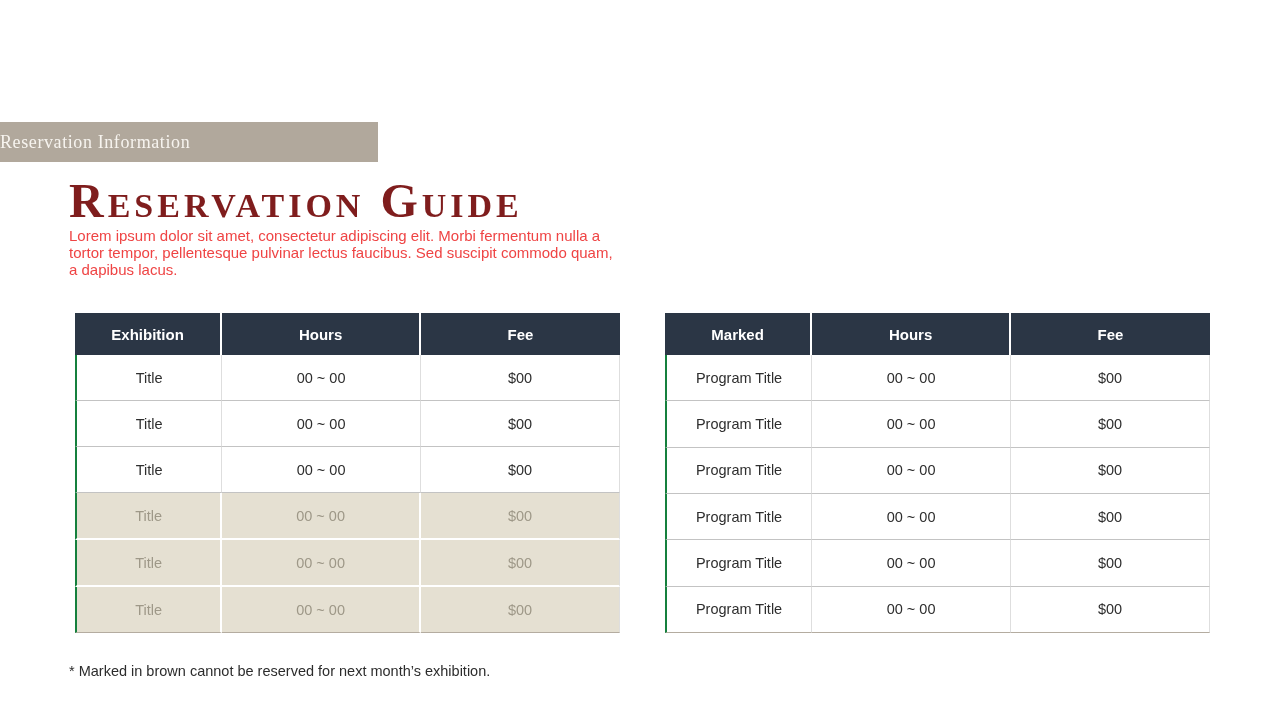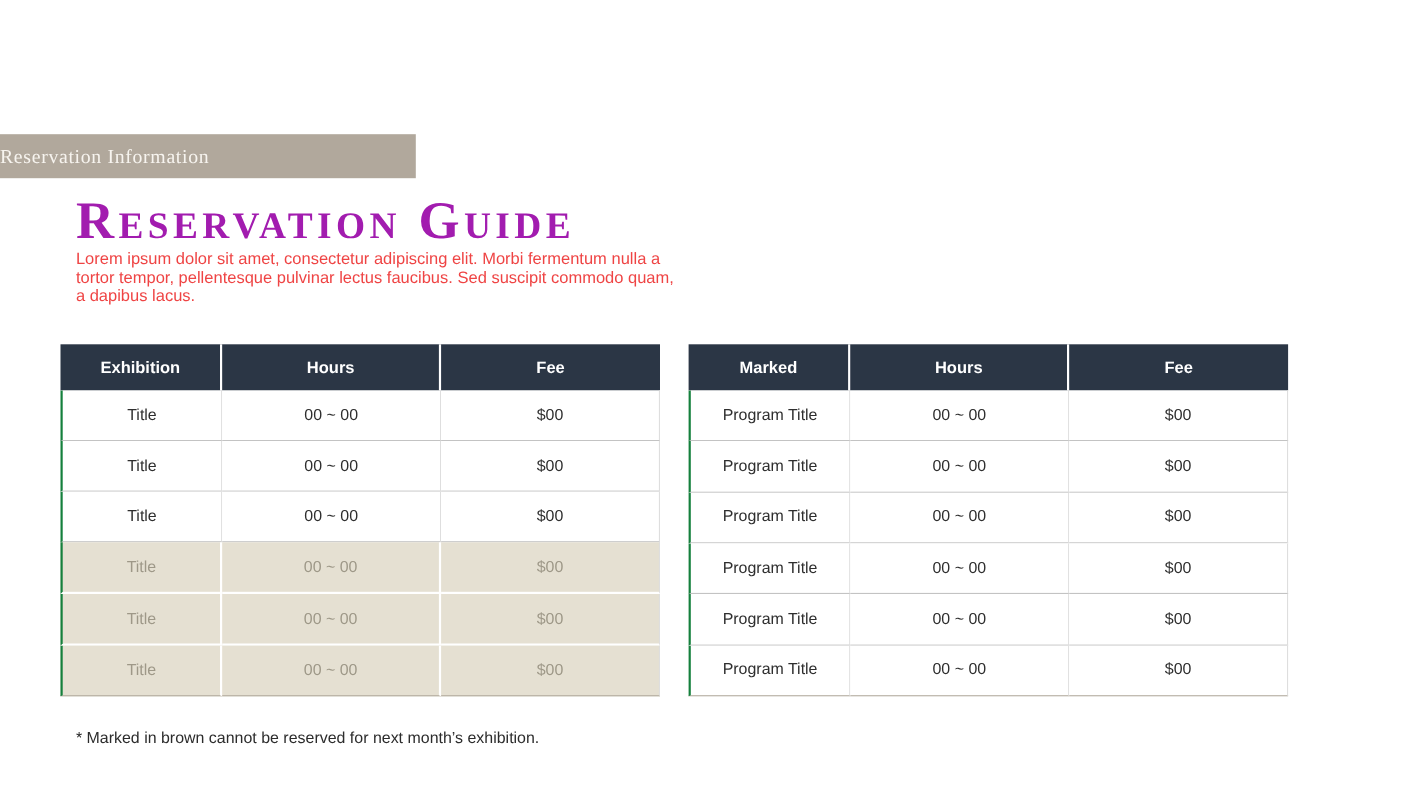--- a/index.html
+++ b/index.html
@@ -31,41 +31,41 @@
   }
 
   
   .page-title {
     position: absolute;
     left: 69px; top: 141px;
     font-family: "Liberation Serif", serif;
     font-variant: small-caps;
     font-size: 48px;
     font-weight: 600;
-    color: #a21caf;
+    color: #7f1d1d;
     letter-spacing: 4px;
     white-space: nowrap;
   }
 
   
   .intro {
     position: absolute;
     left: 69px; top: 212px;
     width: 548px;
     font-size: 15px;
     line-height: 17px;
     color: #ef4444;
   }
 
   
   .tables-row {
     position: absolute;
-    left: 55px; top: 313px;
+    left: 75px; top: 313px;
     display: flex;
-    gap: 26px;
+    gap: 45px;
   }
   table.res-table {
     width: 545px;
     border-collapse: separate;
     border-spacing: 0;
     table-layout: fixed;
   }
   table.res-table col.c1 { width: 27%; }
   table.res-table col.c2 { width: 36.5%; }
   table.res-table col.c3 { width: 36.5%; }

